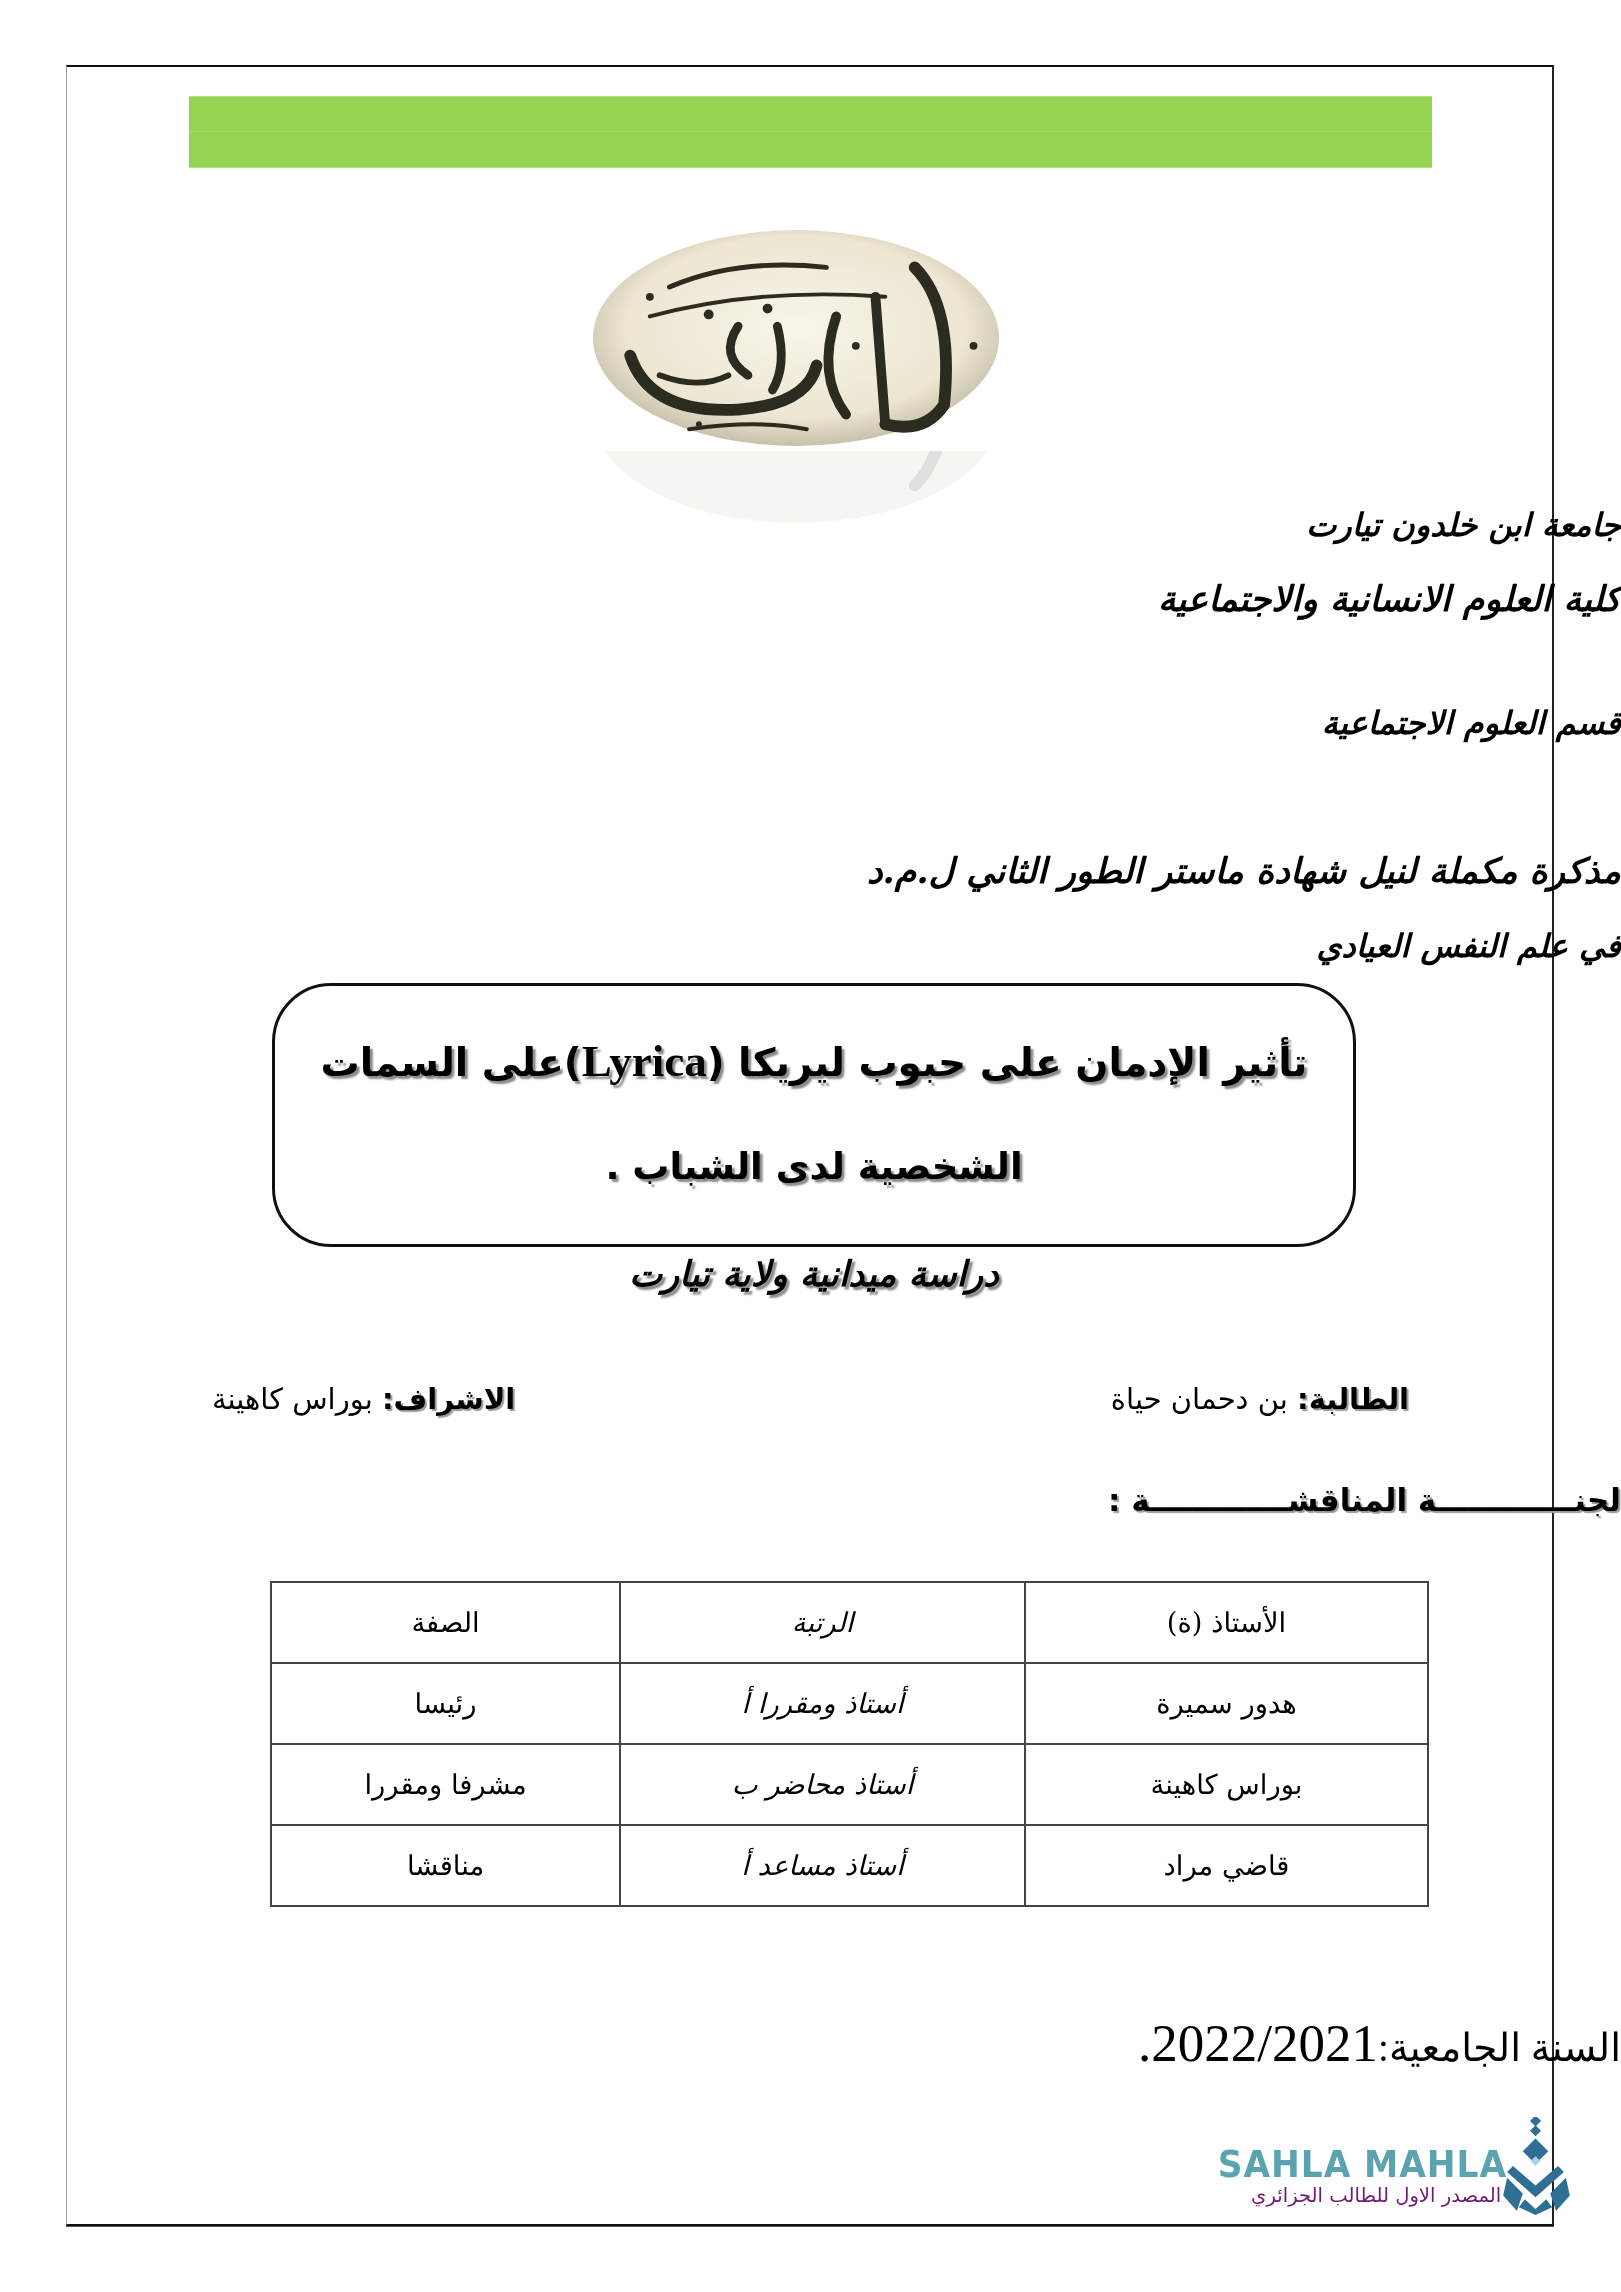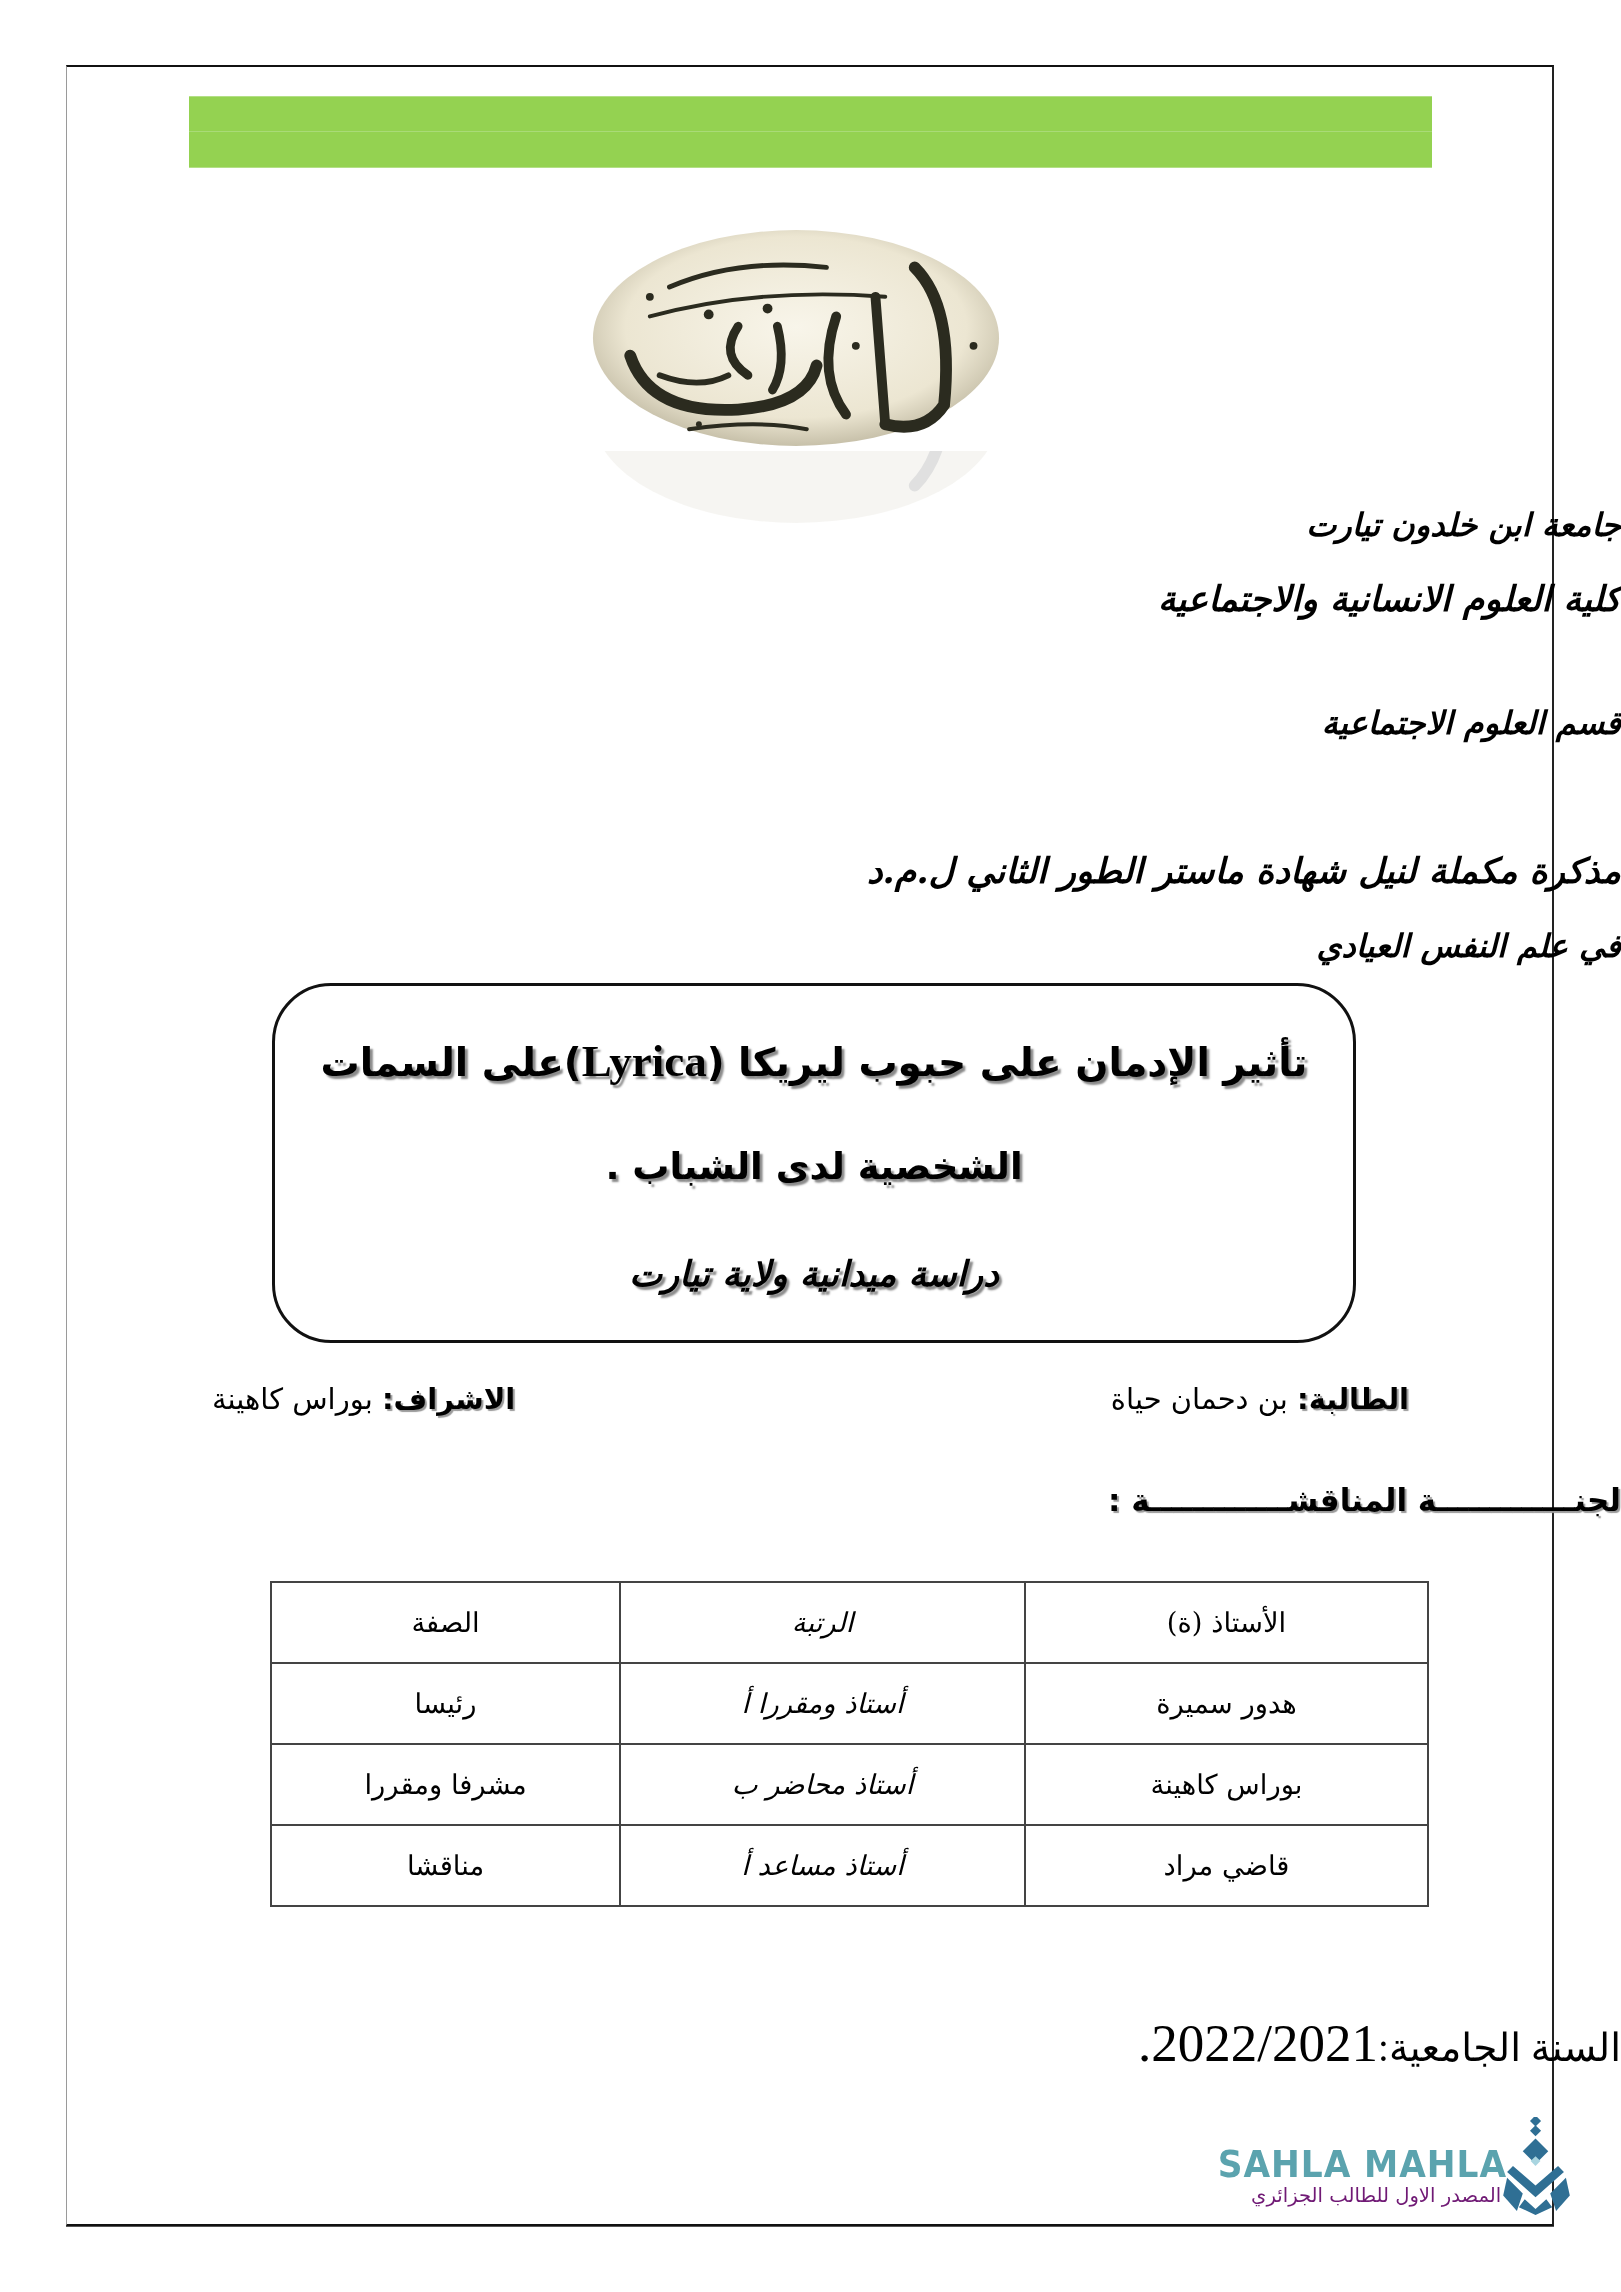--- a/index.html
+++ b/index.html
@@ -20,21 +20,21 @@
 
   .line { position:absolute; left:0; width:1621px; direction:rtl;
           white-space:nowrap; }
   .heading { font-family:"DejaVu Serif", serif; font-weight:bold; font-style:italic; }
   .h1 { top:506px; font-size:32px; }
   .h2 { top:578px; font-size:35px; }
   .h3 { top:704px; font-size:32px; }
   .h4 { top:818px; font-size:35px;margin-top:32px; }
   .h5 { top:927px; font-size:32px; }
 
-  .title-box { left:272px; top:983px; width:1084px; height:360px;
+  .title-box { left:272px; top:983px; width:1084px; height:264px;
                border:3.9px solid #111; border-radius:59px; box-sizing:border-box; }
   .tline { position:absolute; left:0; right:0; text-align:center; direction:rtl; white-space:nowrap;
            font-family:"DejaVu Sans", sans-serif; font-weight:bold;
            text-shadow:2.9px 2.9px 2px #8a8a8a; }
   .t1 { top:49px; font-size:39px; }
   .t1 .latin { font-family:"Liberation Serif", serif; font-size:45px; }
   .t2 { top:159px; font-size:37px; }
   .t3 { top:267px; font-size:35px; font-style:italic; font-family:"DejaVu Serif", serif; }
 
   .info-row { top:1382px; font-size:29px; font-family:"DejaVu Sans", sans-serif; direction:rtl; white-space:nowrap; }

